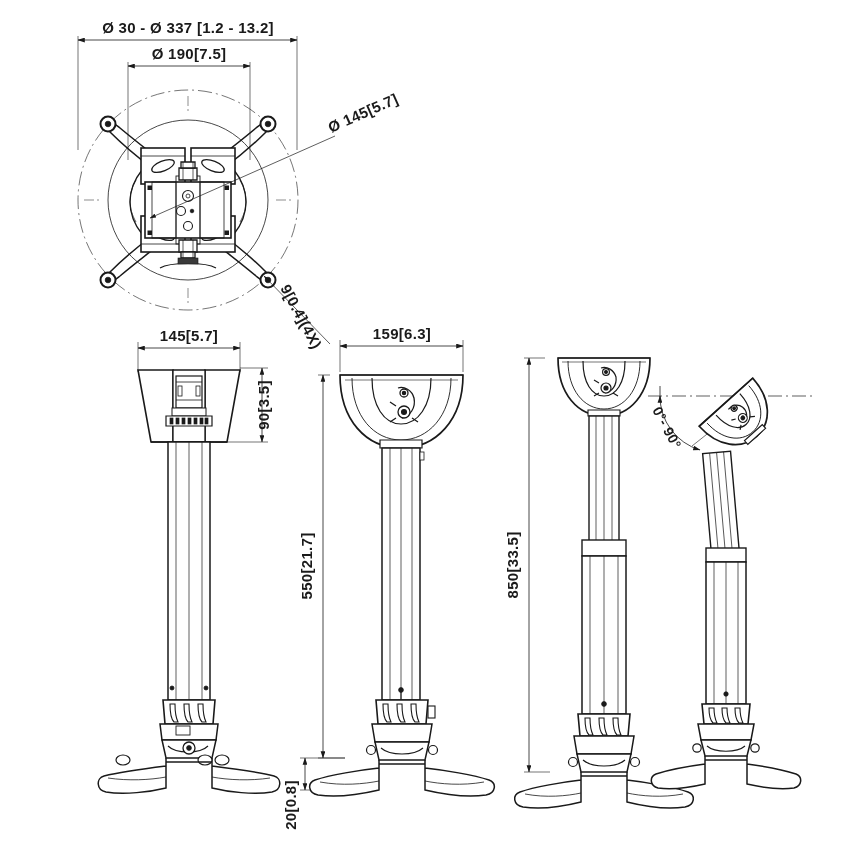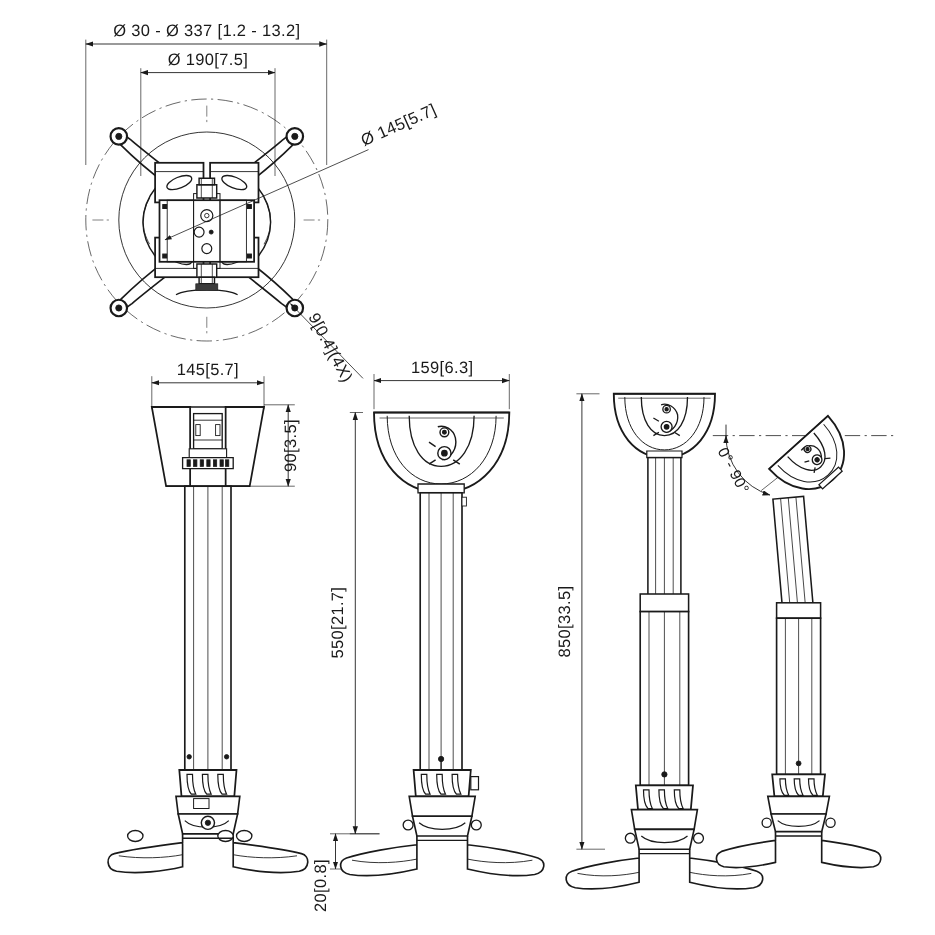--- a/index.html
+++ b/index.html
@@ -4,21 +4,21 @@
 <title>Projector Ceiling Mount Technical Drawing</title>
 <style>
   html,body{margin:0;padding:0;background:#ffffff;}
   body{
     width:850px;height:850px;
     font-family:"Liberation Sans", sans-serif;
     color:#1a1a1a;
     overflow:hidden;
     position:relative;
   }
-  #sheet{position:absolute;left:0;top:0;width:802px;height:850px;}
+  #sheet{position:absolute;left:0;top:0;width:802px;height:850px;font-weight:bold;}
   svg{display:block;}
   .dimtext{
     font-family:"Liberation Sans", sans-serif;
     font-size:15px;
     fill:#1a1a1a;
     letter-spacing:0.3px;
   }
   .dimtext.small{font-size:14px;}
 </style>
 </head>

